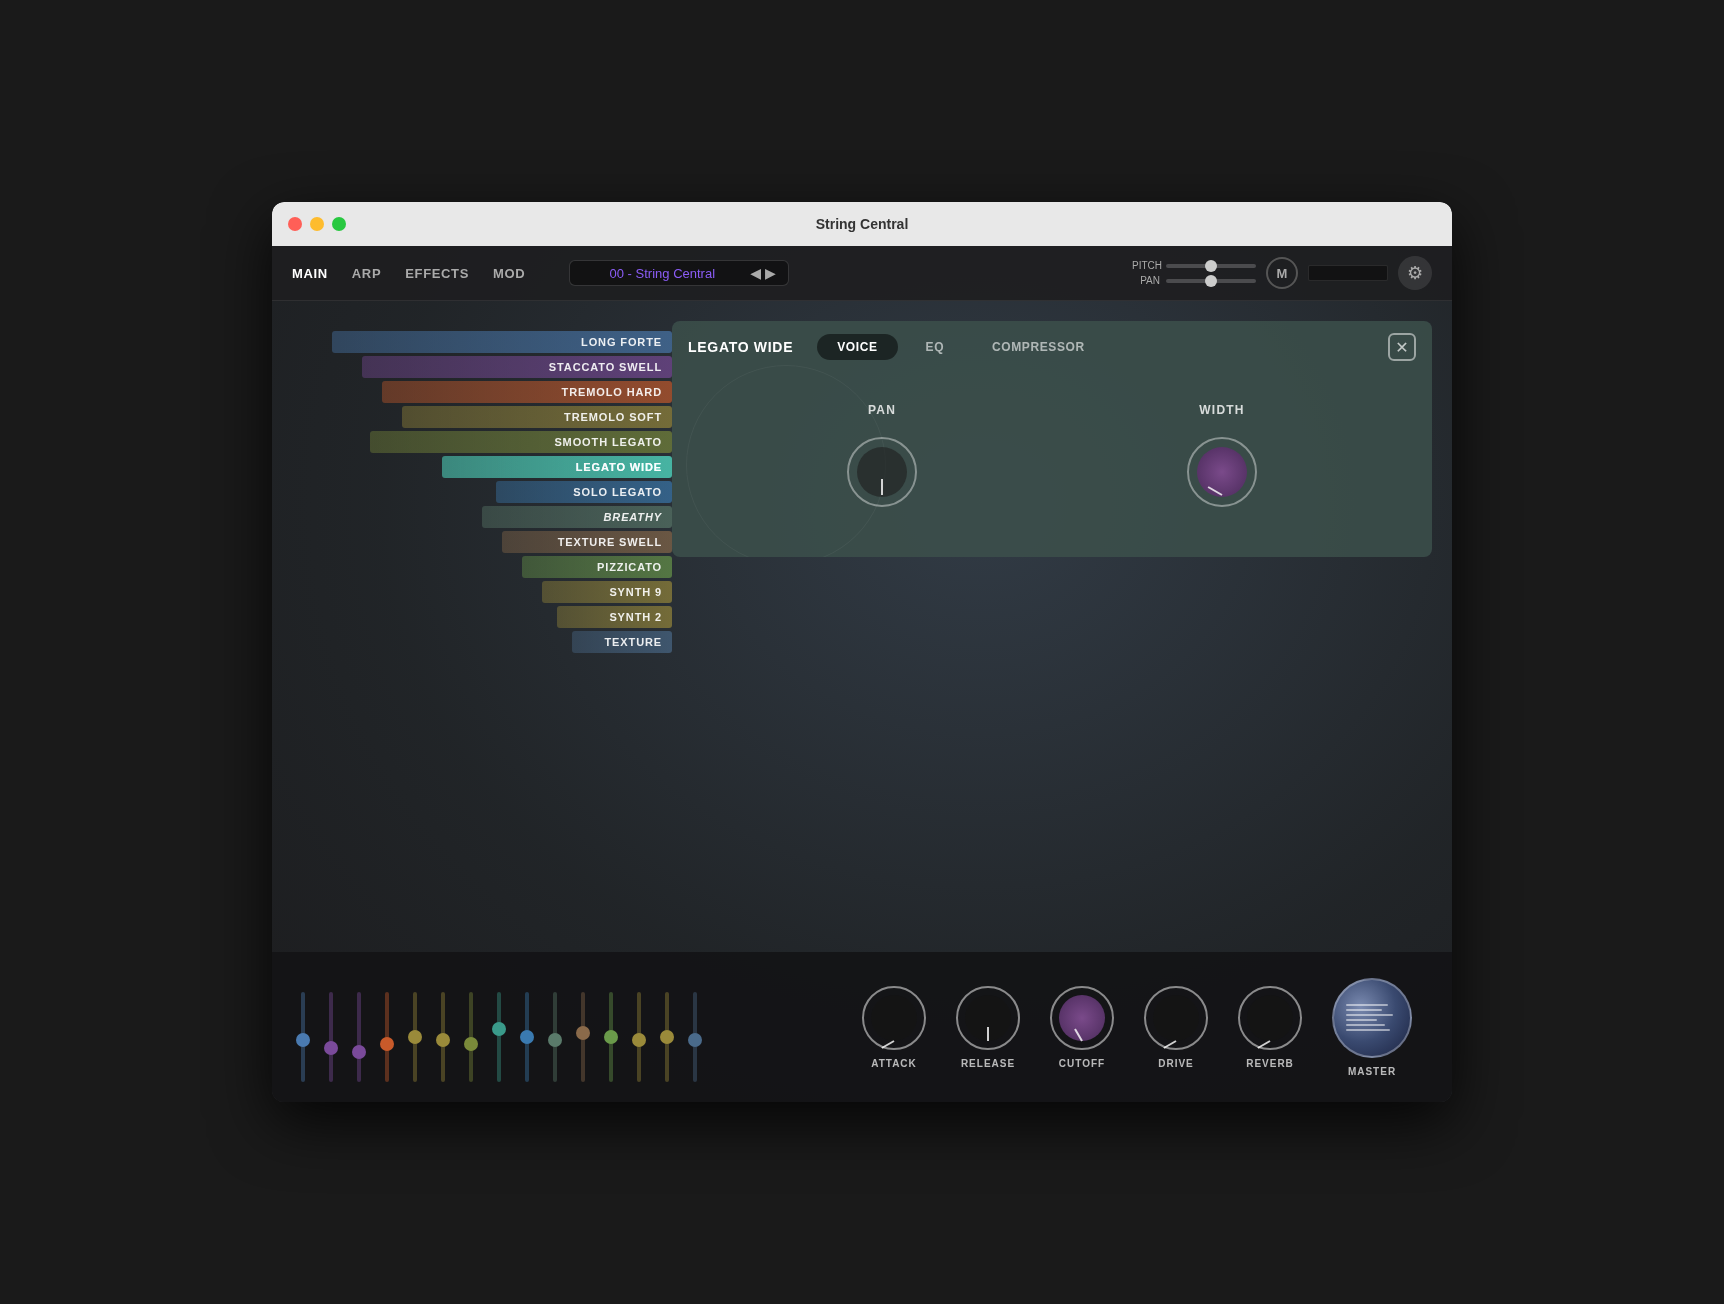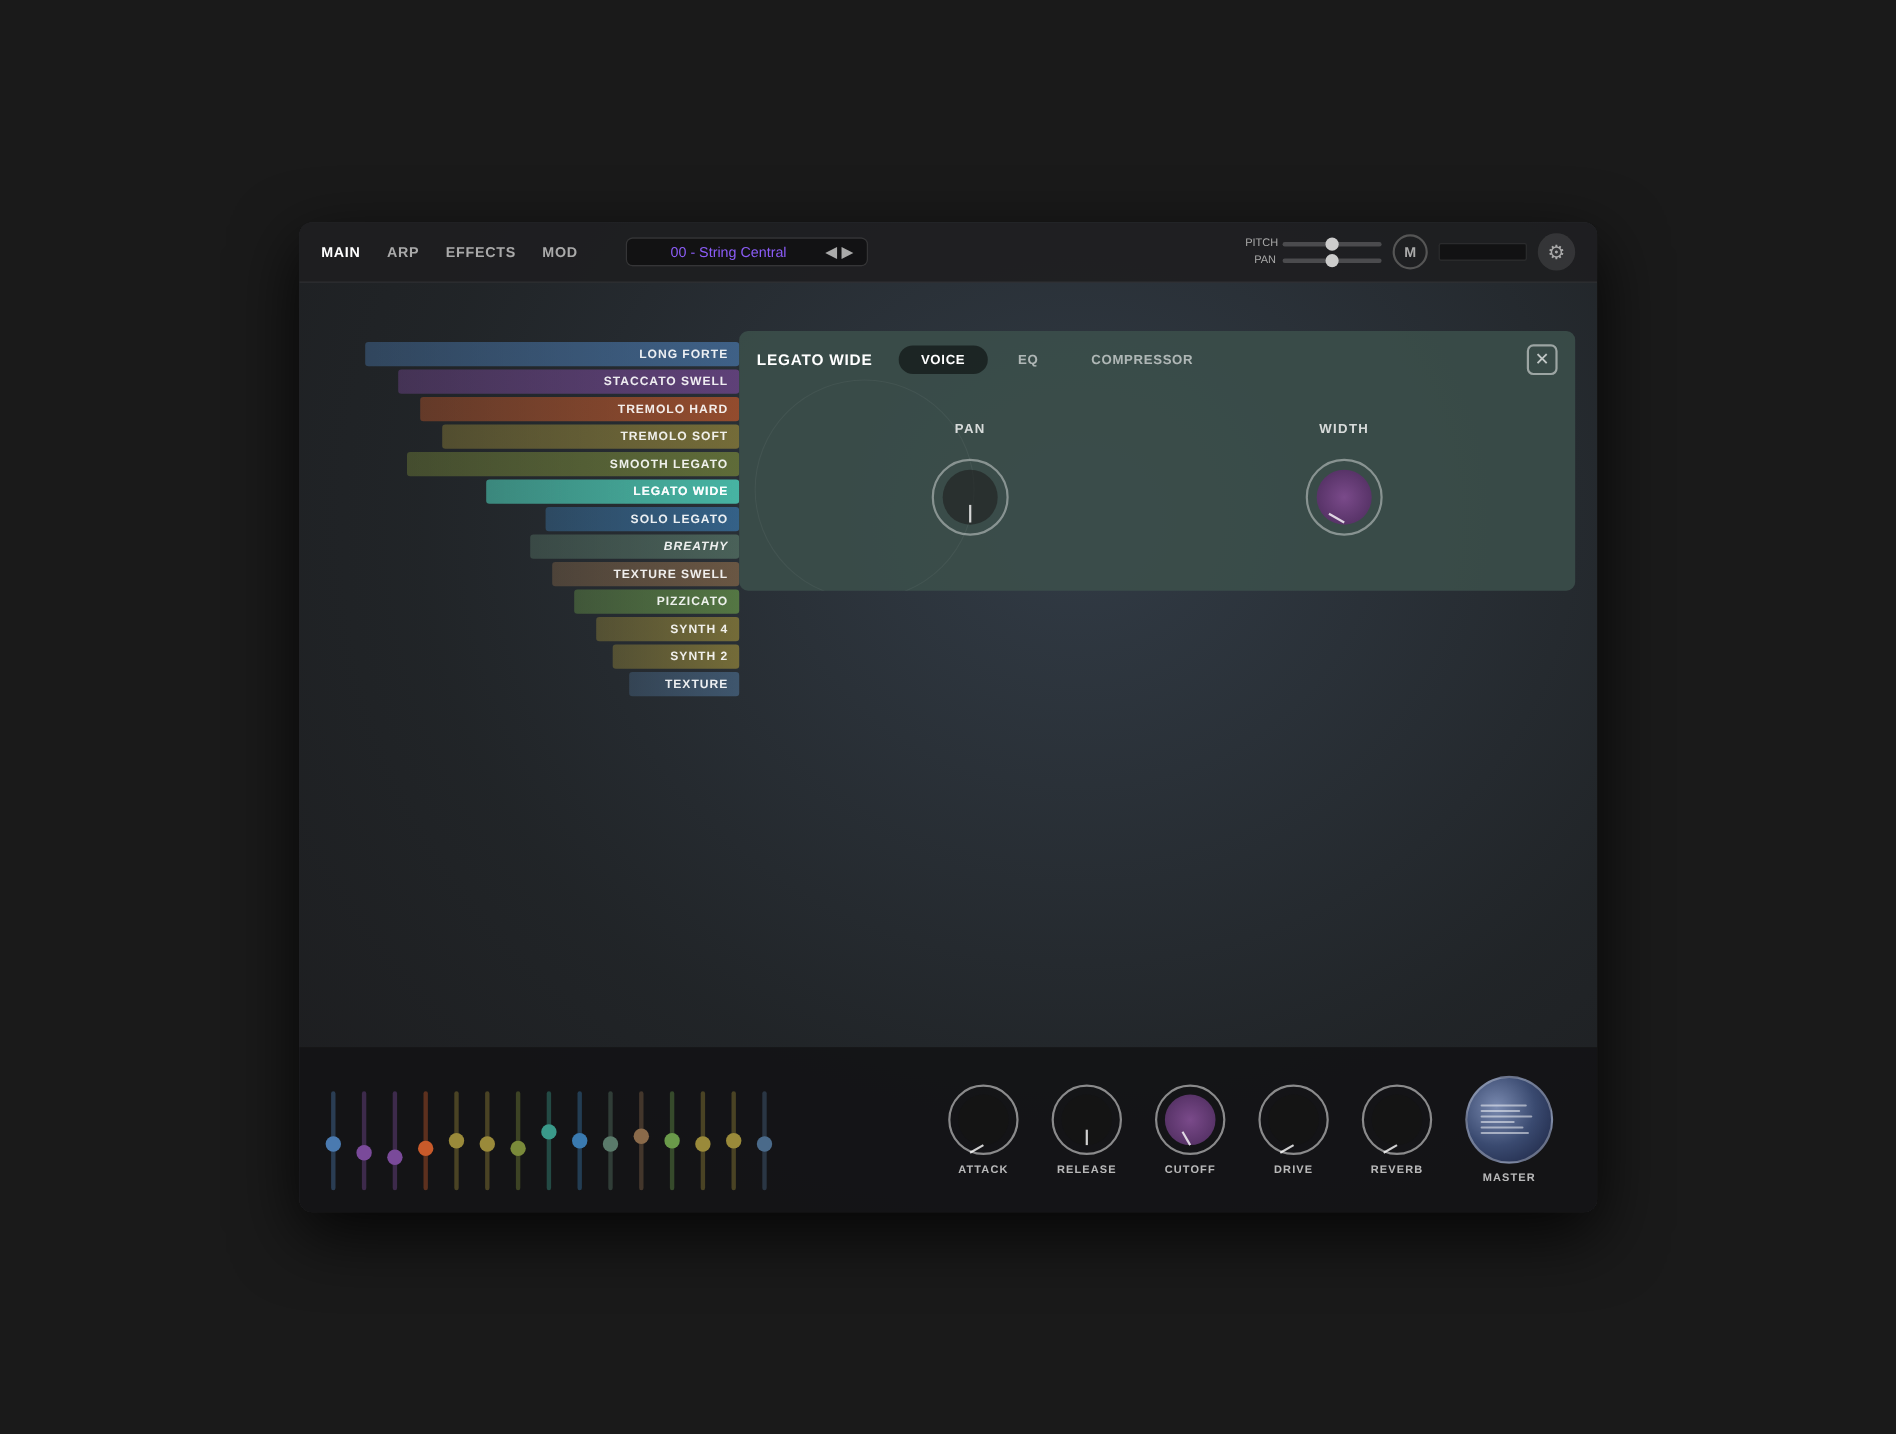--- a/index.html
+++ b/index.html
@@ -189,21 +189,20 @@
       color: #aaa;
       font-size: 18px;
     }
 
     
     .content-area {
       flex: 1;
       position: relative;
       z-index: 5;
       display: flex;
-      margin-top: 24px;
     }
 
     
     .left-panel {
       width: 420px;
       padding: 30px 20px;
       display: flex;
       flex-direction: column;
       gap: 3px;
     }
@@ -495,20 +494,28 @@
     
     .cutoff-knob .bottom-knob-inner {
       background: radial-gradient(circle, #7a4a8a, #4a2a5a);
     }
   </style>
 </head>
 <body>
 
 <div class="app-window">
 
+  <div class="title-bar">
+    <div class="traffic-lights">
+      <div class="traffic-light tl-close"></div>
+      <div class="traffic-light tl-minimize"></div>
+      <div class="traffic-light tl-maximize"></div>
+    </div>
+    <span class="title-bar-title">String Central</span>
+  </div>
 
   <div class="main-content">
     <div class="bg-overlay"></div>
 
     <div class="header-nav">
       <span class="nav-tab active">MAIN</span>
       <span class="nav-tab">ARP</span>
       <span class="nav-tab">EFFECTS</span>
       <span class="nav-tab">MOD</span>
 
@@ -591,21 +598,21 @@
               <span class="articulation-label">TEXTURE SWELL</span>
             </div>
           </div>
           <div class="articulation-item">
             <div class="articulation-bar" style="width: 150px; background: linear-gradient(to right, rgba(106, 154, 74, 0.4), rgba(106, 154, 74, 0.667));">
               <span class="articulation-label">PIZZICATO</span>
             </div>
           </div>
           <div class="articulation-item">
             <div class="articulation-bar" style="width: 130px; background: linear-gradient(to right, rgba(154, 138, 58, 0.4), rgba(154, 138, 58, 0.667));">
-              <span class="articulation-label">SYNTH 4</span>
+              <span class="articulation-label">SYNTH 9</span>
             </div>
           </div>
           <div class="articulation-item">
             <div class="articulation-bar" style="width: 115px; background: linear-gradient(to right, rgba(154, 138, 58, 0.4), rgba(154, 138, 58, 0.667));">
               <span class="articulation-label">SYNTH 2</span>
             </div>
           </div>
           <div class="articulation-item">
             <div class="articulation-bar" style="width: 100px; background: linear-gradient(to right, rgba(74, 106, 138, 0.4), rgba(74, 106, 138, 0.667));">
               <span class="articulation-label">TEXTURE</span>

